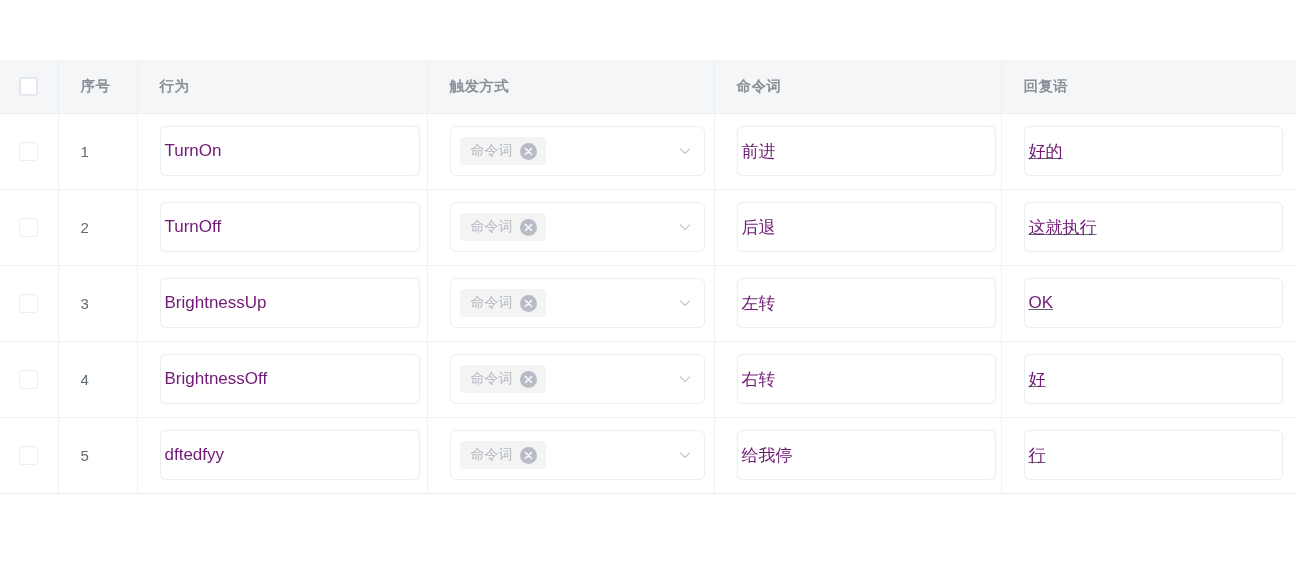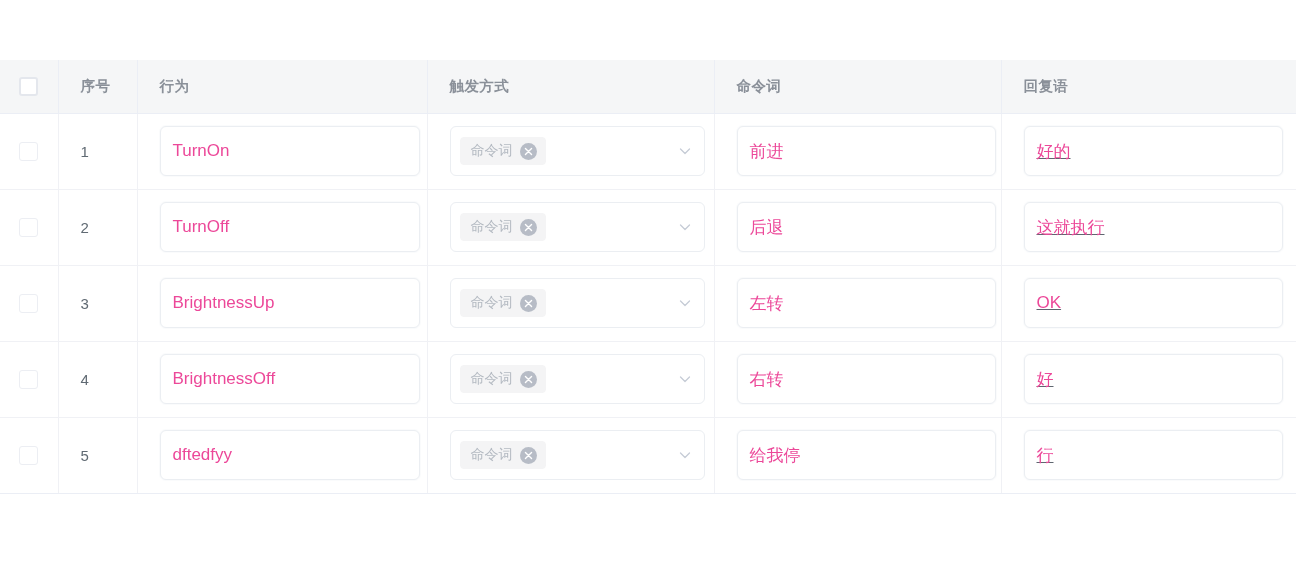--- a/index.html
+++ b/index.html
@@ -96,23 +96,23 @@
   }
 
   
   .field {
     height: 50px;
     border: 1px solid #ebeef2;
     border-radius: 6px;
     background: #ffffff;
     display: flex;
     align-items: center;
-    padding: 0 12px;
+    padding: 0 4px;
     font-size: 17px;
-    color: #ec4899;
+    color: #701a75;
     box-shadow: 0 0 0 1px rgba(235,238,242,.25);
     overflow: hidden;
     white-space: nowrap;
   }
   .field.w-action  { width: 260px; }
   .field.w-cmd     { width: 259px; }
   .field.w-reply   { width: 259px; }
 
   
   .select {

